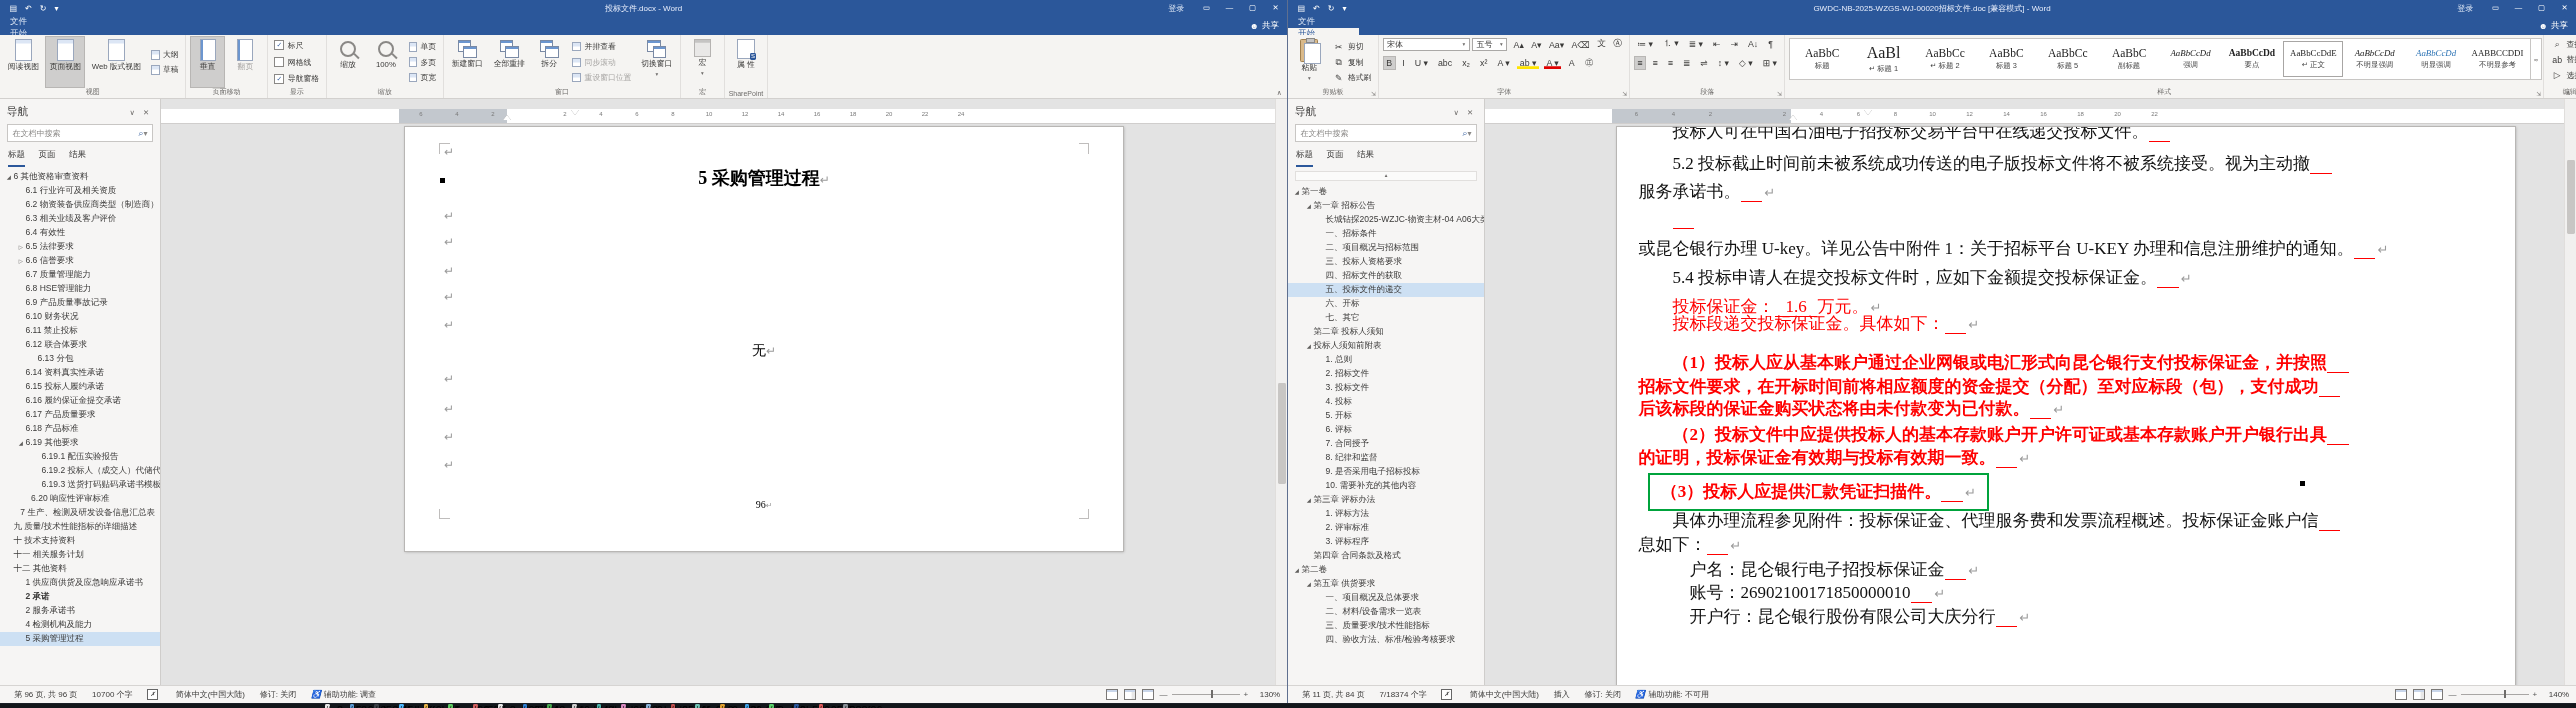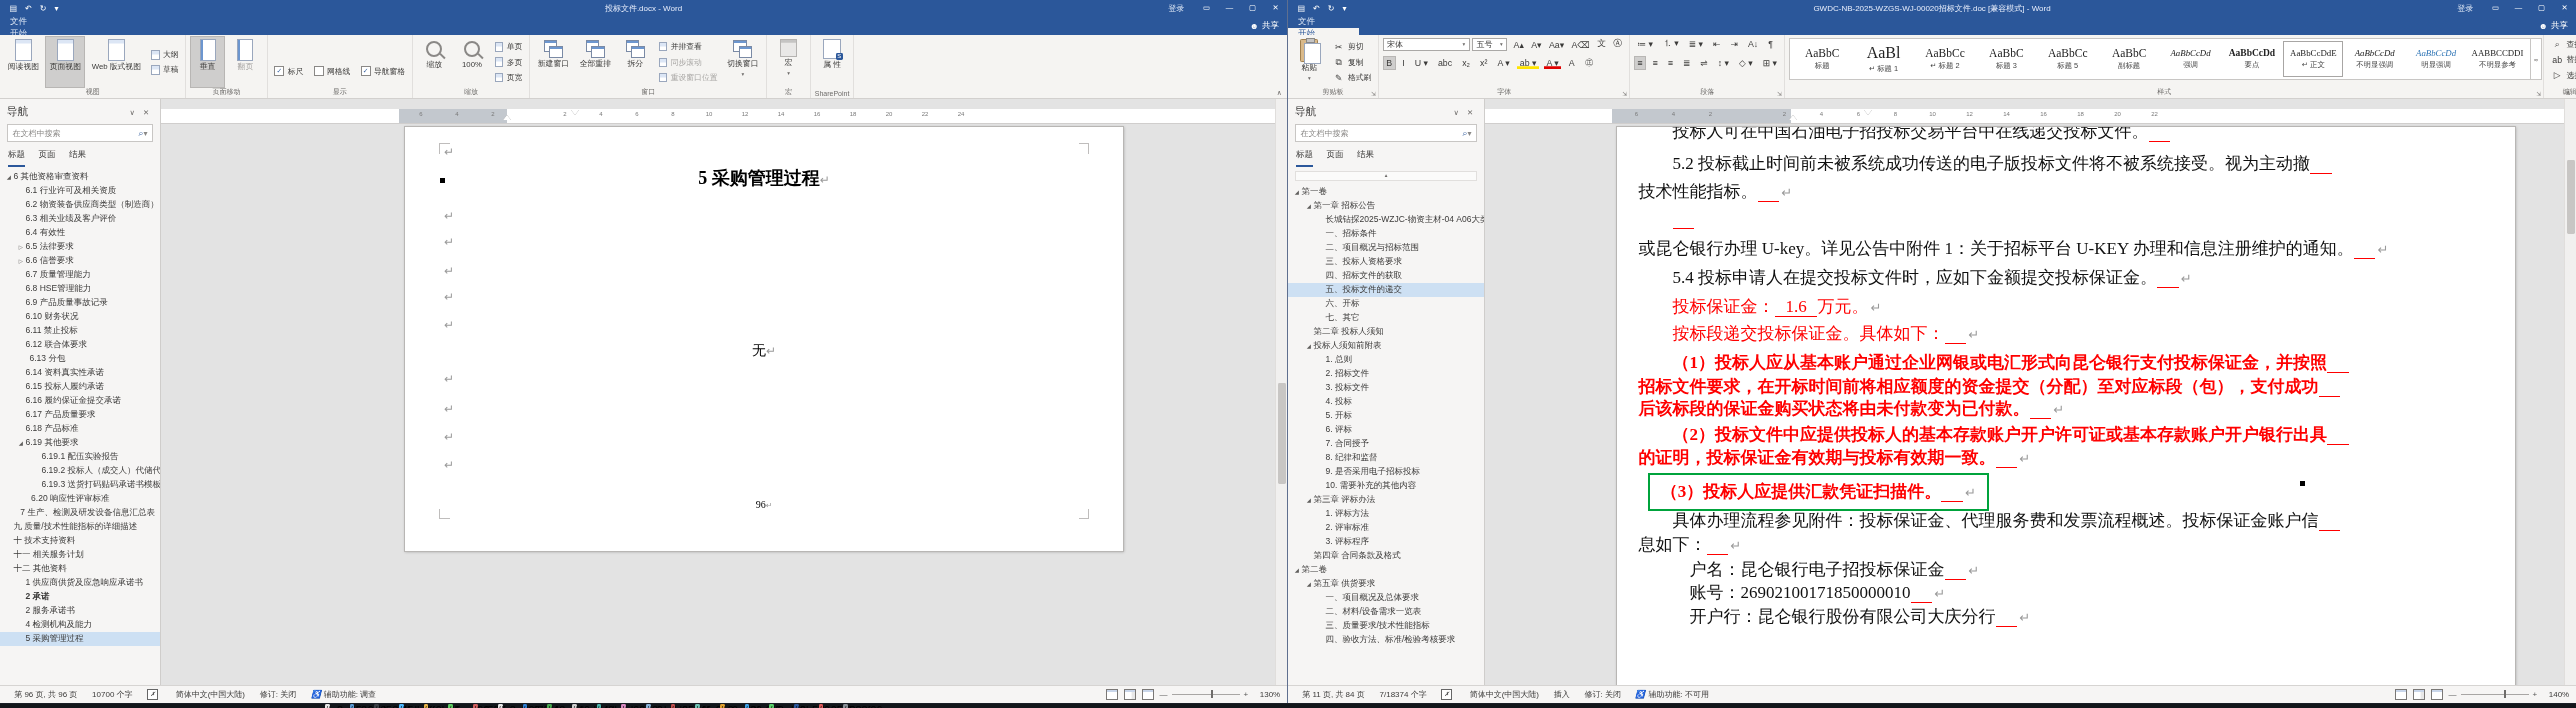--- a/index.html
+++ b/index.html
@@ -221,21 +221,21 @@
             <span>垂直</span>
           </div>
           <div class="bigbtn disabled">
             <span class="ic ic-vert"></span>
             <span>翻页</span>
           </div>
         </div>
       <div class="glabel">页面移动</div>
     </div>
     <div class="rgroup">
-      <div class="gbody" style="flex-direction:row;justify-content:center;gap:3.4px;margin-top:28px;">
+      <div class="gbody" style="flex-direction:column;justify-content:center;gap:3.4px;">
 
       <div class="smallbtn">
             <span class="cb">✓</span>
             <span>标尺</span>
           </div>
           <div class="smallbtn">
             <span class="cb"></span>
             <span>网格线</span>
           </div>
           <div class="smallbtn">
@@ -402,21 +402,21 @@
           <span class="lbl">6.10 财务状况</span>
         </div>
           <div class="nav-item" style="padding-left: 16px;">
           <span class="tgl"></span>
           <span class="lbl">6.11 禁止投标</span>
         </div>
           <div class="nav-item" style="padding-left: 16px;">
           <span class="tgl"></span>
           <span class="lbl">6.12 联合体要求</span>
         </div>
-          <div class="nav-item" style="padding-left: 20px;">
+          <div class="nav-item" style="padding-left: 28px;">
           <span class="tgl"></span>
           <span class="lbl">6.13 分包</span>
         </div>
           <div class="nav-item" style="padding-left: 16px;">
           <span class="tgl"></span>
           <span class="lbl">6.14 资料真实性承诺</span>
         </div>
           <div class="nav-item" style="padding-left: 16px;">
           <span class="tgl"></span>
           <span class="lbl">6.15 投标人履约承诺</span>
@@ -976,26 +976,26 @@
             <span style="width:37px;">22</span>
           </div>
         <div class="indent-first" style="left:379px;top:1.4px;"></div>
         <div class="indent-hang" style="left:304px;top:6.8px;"></div>
       </div>
       <div class="page" id="pageR">
         <div>
 
         <div class="dline ind" style="top: -6.8px;"><span>投标人可在中国石油电子招投标交易平台中在线递交投标文件。</span><span class="uline"></span><span></span><span class="pm2"></span></div>
             <div class="dline ind" style="top: 25px;"><span>5.2 投标截止时间前未被系统成功传送的电子版投标文件将不被系统接受。视为主动撤</span><span class="uline"></span><span></span><span class="pm2"></span></div>
-            <div class="dline" style="top: 53px;"><span>技术性能指标。</span><span class="uline"></span><span></span><span class="pm2">↵</span></div>
+            <div class="dline" style="top: 53px;"><span>服务承诺书。</span><span class="uline"></span><span></span><span class="pm2">↵</span></div>
             <div class="dline ind" style="top: 82px;"><span class="uline"></span><span></span><span class="pm2"></span></div>
             <div class="dline" style="top: 110px;"><span>或昆仑银行办理 U-key。详见公告中附件 1：关于招标平台 U-KEY 办理和信息注册维护的通知。</span><span class="uline"></span><span></span><span class="pm2">↵</span></div>
             <div class="dline ind" style="top: 139px;"><span>5.4 投标申请人在提交投标文件时，应如下金额提交投标保证金。</span><span class="uline"></span><span></span><span class="pm2">↵</span></div>
             <div class="dline ind red" style="top: 168px;"><span>投标保证金：</span><span class="uline">1.6</span><span>万元。</span><span class="pm2">↵</span></div>
-            <div class="dline ind red" style="top: 195px;"><span>按标段递交投标保证金。具体如下：</span><span class="uline"></span><span></span><span class="pm2">↵</span></div>
+            <div class="dline ind red" style="top: 185px;"><span>按标段递交投标保证金。具体如下：</span><span class="uline"></span><span></span><span class="pm2">↵</span></div>
             <div class="dline ind red bold" style="top: 224px;"><span>（1）投标人应从基本账户通过企业网银或电汇形式向昆仑银行支付投标保证金，并按照</span><span class="uline"></span><span></span><span class="pm2"></span></div>
             <div class="dline red bold" style="top: 248px;"><span>招标文件要求，在开标时间前将相应额度的资金提交（分配）至对应标段（包），支付成功</span><span class="uline"></span><span></span><span class="pm2"></span></div>
             <div class="dline red bold" style="top: 270px;"><span>后该标段的保证金购买状态将由未付款变为已付款。</span><span class="uline"></span><span></span><span class="pm2">↵</span></div>
             <div class="dline ind red bold" style="top: 296px;"><span>（2）投标文件中应提供投标人的基本存款账户开户许可证或基本存款账户开户银行出具</span><span class="uline"></span><span></span><span class="pm2"></span></div>
             <div class="dline red bold" style="top: 319px;"><span>的证明，投标保证金有效期与投标有效期一致。</span><span class="uline"></span><span></span><span class="pm2">↵</span></div>
             <div class="dline red bold boxed" style="top: 346px;"><span>（3）投标人应提供汇款凭证扫描件。</span><span class="uline"></span><span></span><span class="pm2">↵</span></div>
             <div class="dline ind" style="top: 382px;"><span>具体办理流程参见附件：投标保证金、代理服务费和发票流程概述。投标保证金账户信</span><span class="uline"></span><span></span><span class="pm2"></span></div>
             <div class="dline" style="top: 406px;"><span>息如下：</span><span class="uline"></span><span></span><span class="pm2">↵</span></div>
             <div class="dline ind2" style="top: 431px;"><span>户名：昆仑银行电子招投标保证金</span><span class="uline"></span><span></span><span class="pm2">↵</span></div>
             <div class="dline ind2" style="top: 454px;"><span>账号：26902100171850000010</span><span class="uline"></span><span></span><span class="pm2">↵</span></div>

